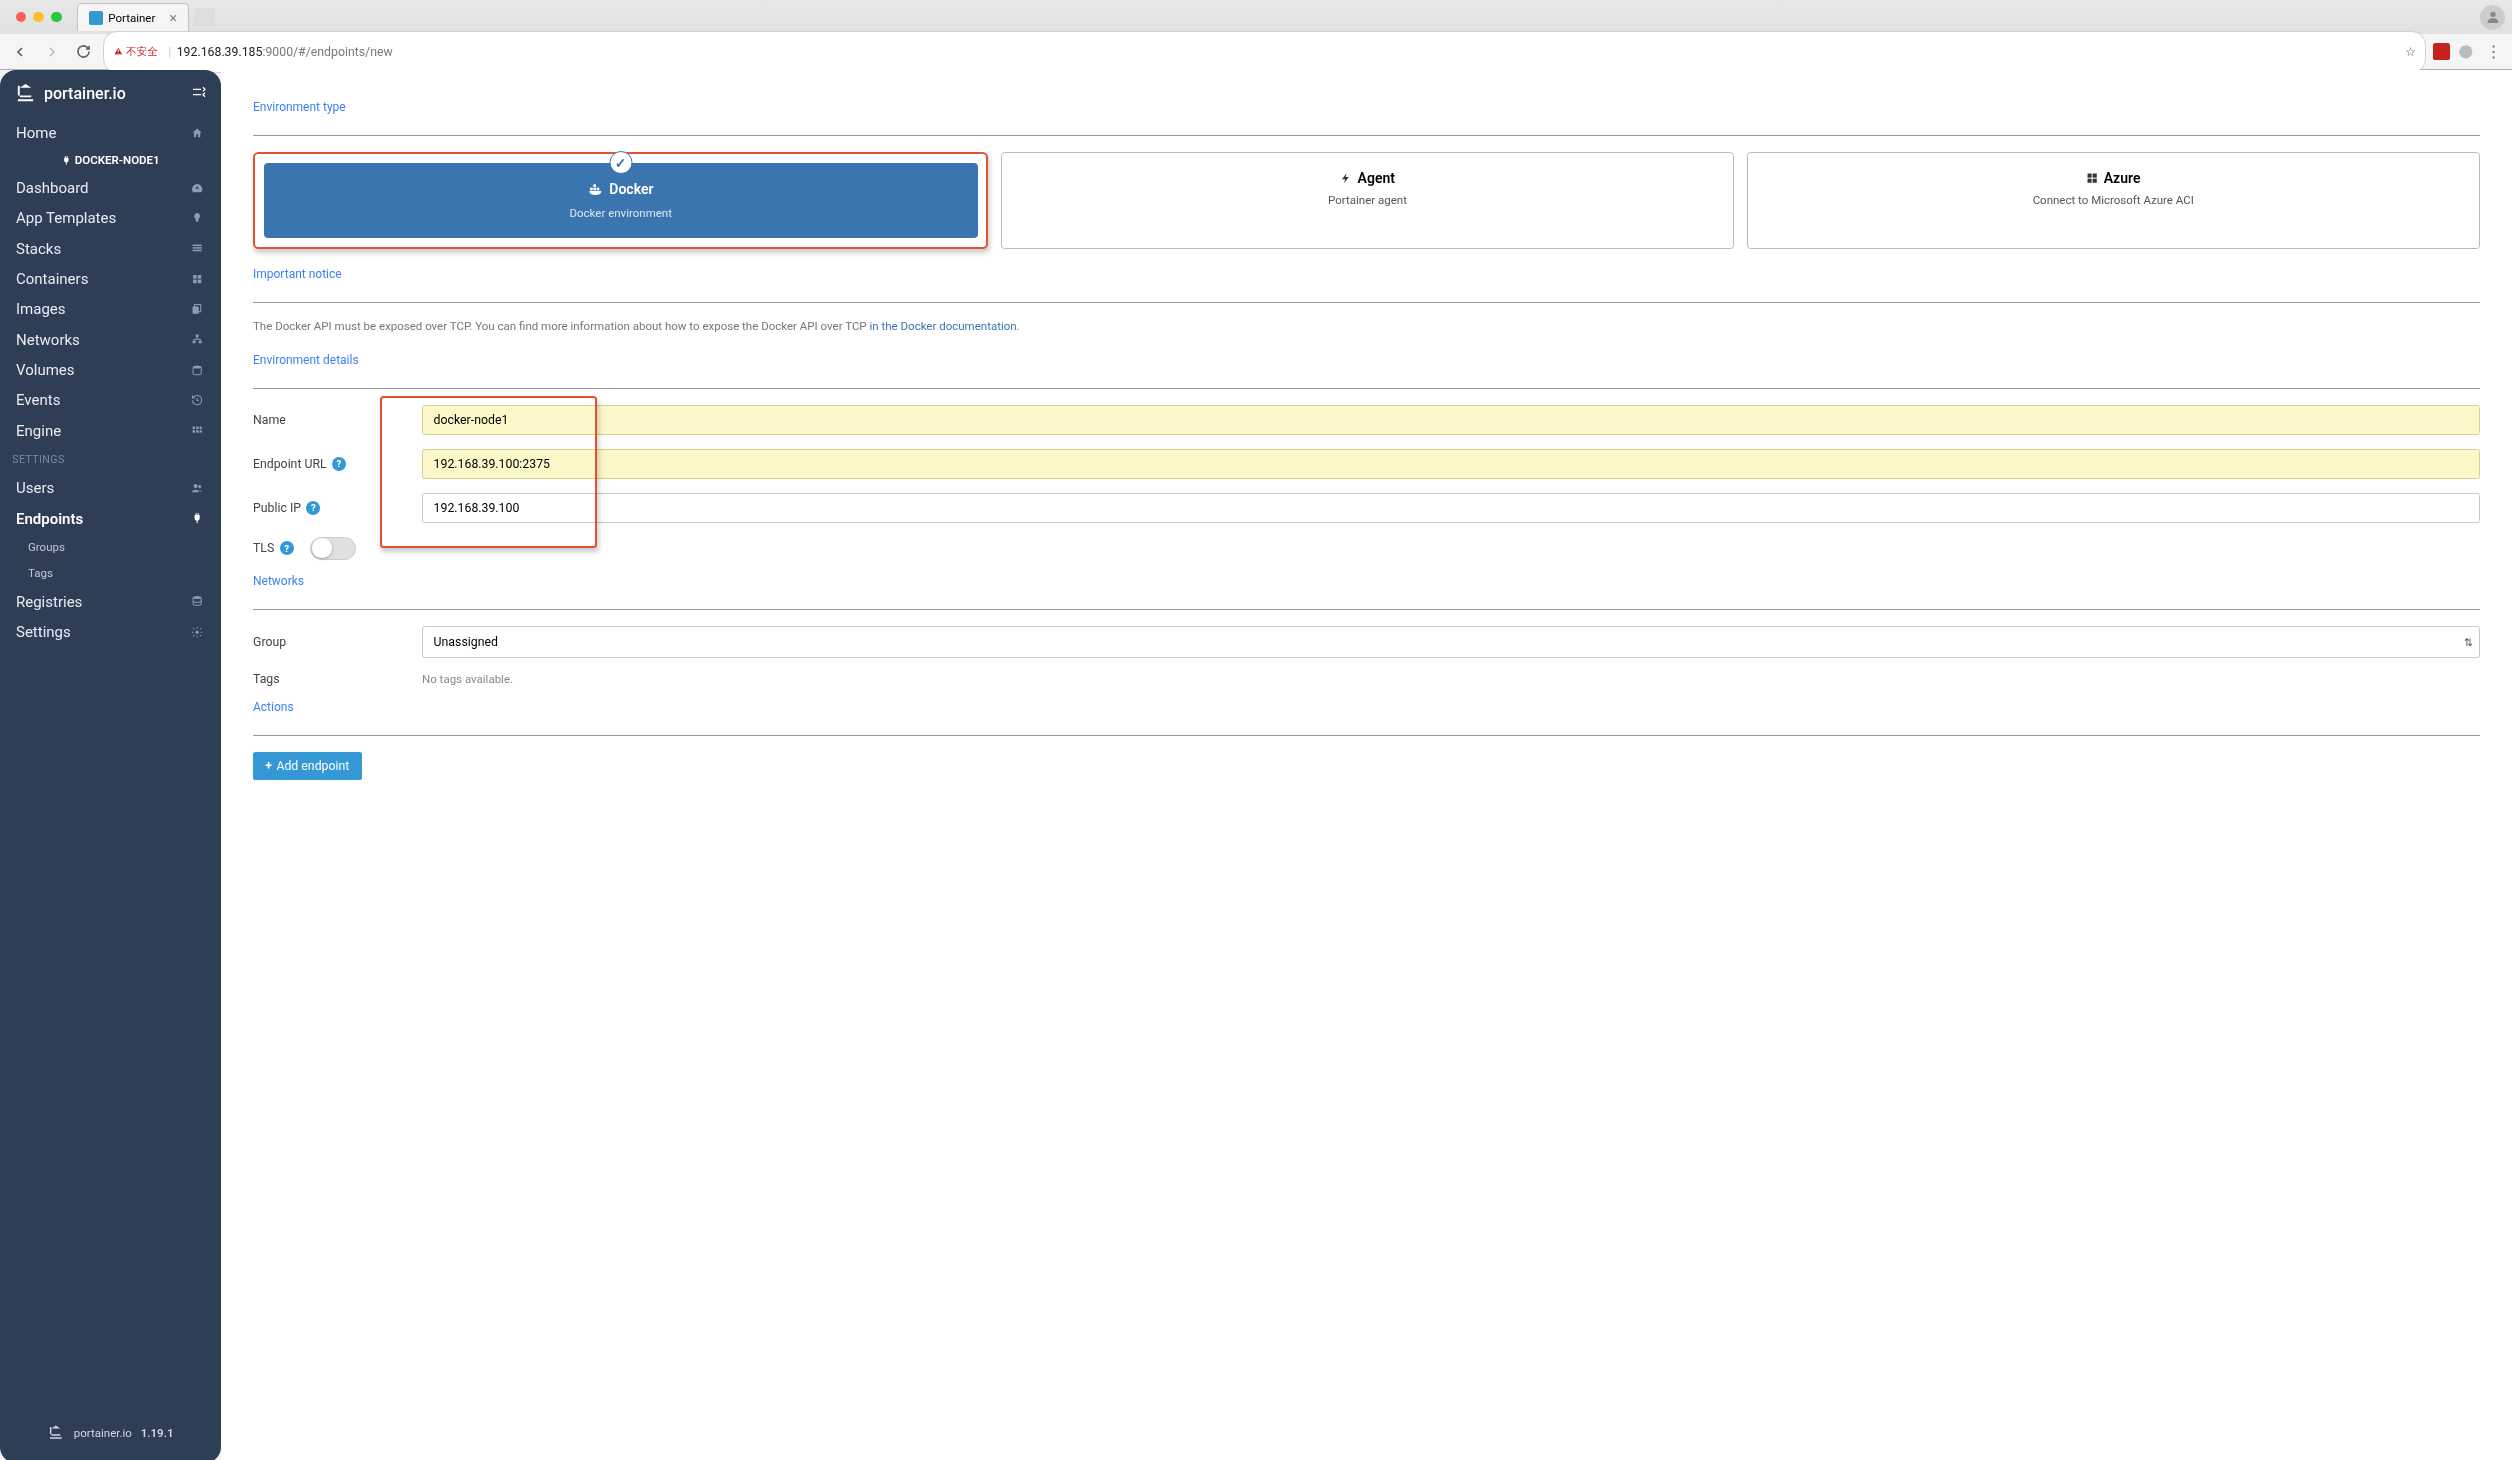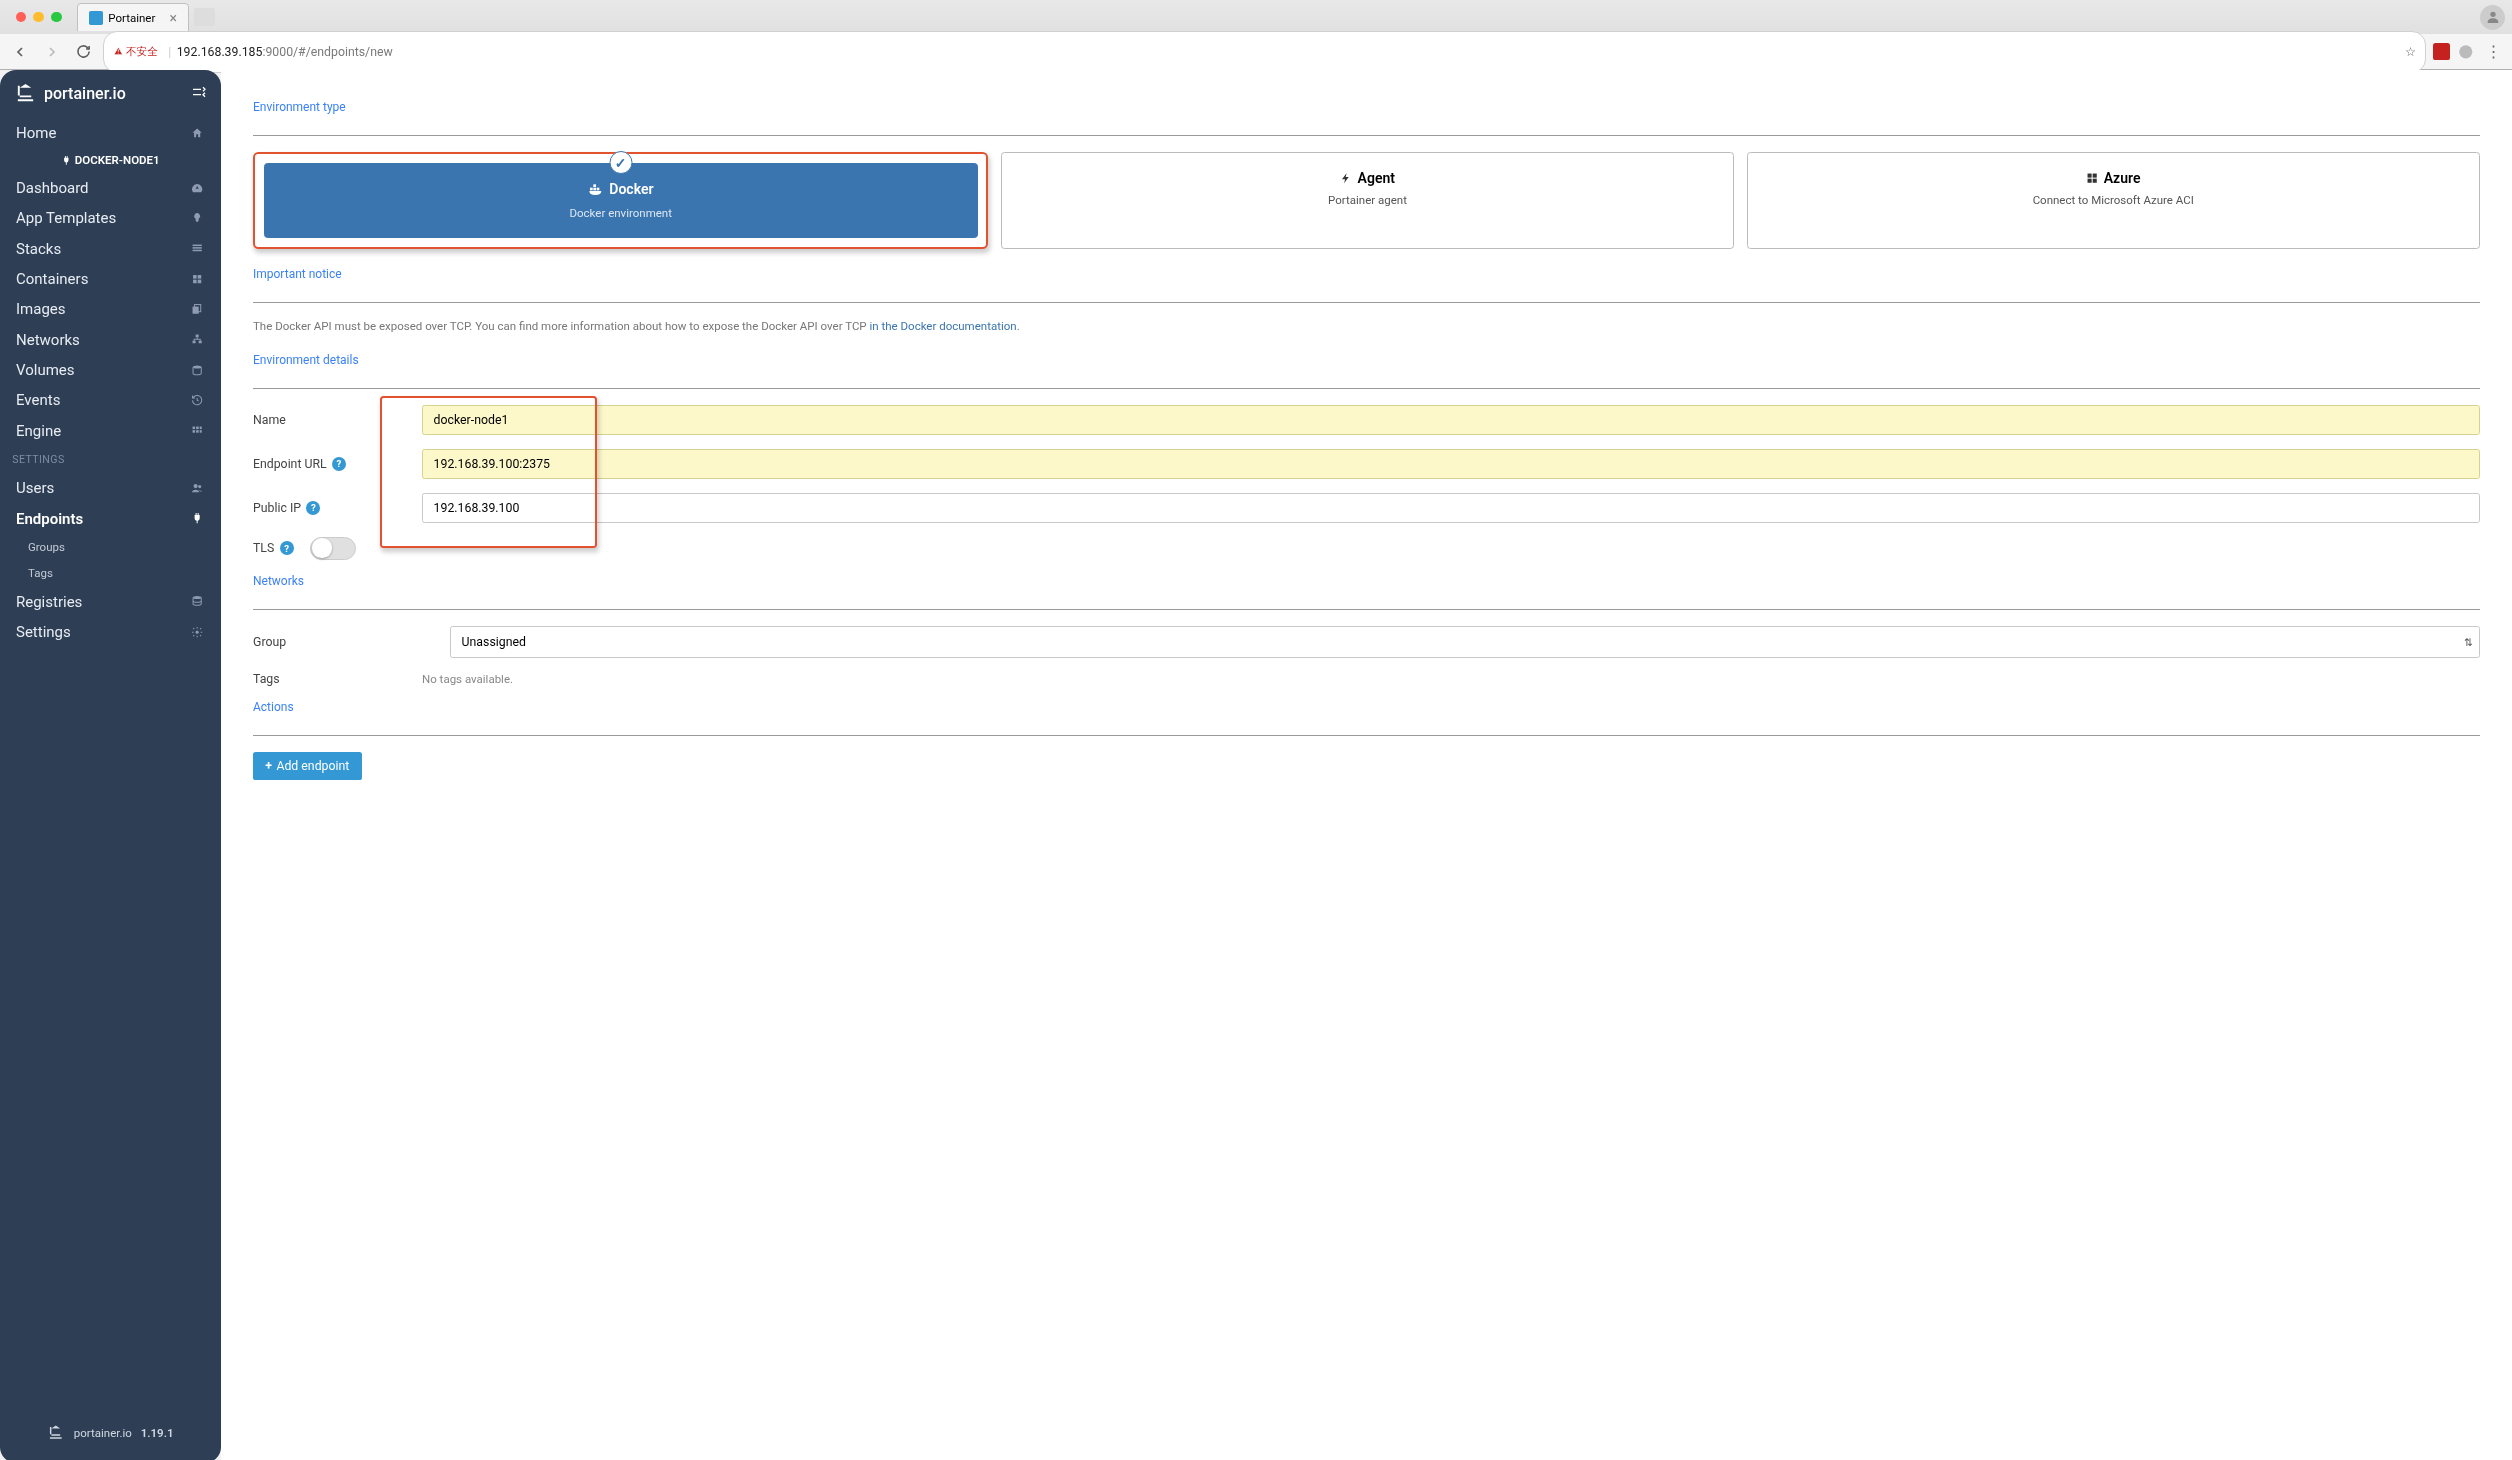--- a/index.html
+++ b/index.html
@@ -64,21 +64,21 @@
     .form-control { width: 100%; padding: 7px 10.6px; border: 0.9px solid #c8c8c8; border-radius: 2.6px; font-size: 12.3px; height: 30px; }
     .form-control.highlighted { background: #fdf8c9; border: 0.9px solid #d5d28f; }
     .help-icon { background: #3398d4; color: #fff; width: 14px; height: 14px; border-radius: 50%; display: inline-flex; align-items: center; justify-content: center; font-size: 9.7px; font-weight: 700; }
     
     .field-highlight-box { border: 2.6px solid #e0532e; border-radius: 3.5px; position: absolute; box-shadow: 1.8px 3.5px 5.3px rgba(0,0,0,0.2); pointer-events: none; }
     
     .toggle { width: 46px; height: 23px; background: #e0e0e0; border-radius: 11.5px; position: relative; cursor: pointer; border: 0.9px solid #ccc; }
     .toggle-handle { width: 19.4px; height: 19.4px; background: #fff; border-radius: 50%; position: absolute; top: 0.9px; left: 1.8px; box-shadow: 0 0.9px 2.6px rgba(0,0,0,0.3); }
     
     .select-control { width: 100%; padding: 7px 10.6px; border: 0.9px solid #c8c8c8; border-radius: 2.6px; font-size: 12.3px; height: 32px; background: #fff; appearance: none; }
-    .select-wrap { position: relative; flex: 1; margin-left: 28px; }
+    .select-wrap { position: relative; flex: 1; }
     .select-arrow { position: absolute; right: 7px; top: 50%; transform: translateY(-50%); font-size: 10.6px; color: #555; pointer-events: none; }
     
     .no-tags { font-size: 11.5px; color: #888; }
     
     .btn-primary { background: #3398d4; color: #fff; border: none; padding: 7px 12.3px; border-radius: 2.6px; font-size: 12.3px; cursor: pointer; display: inline-flex; align-items: center; gap: 4.4px; }
     
     .form-area { position: relative; }
   </style>
 </head>
 <body>

